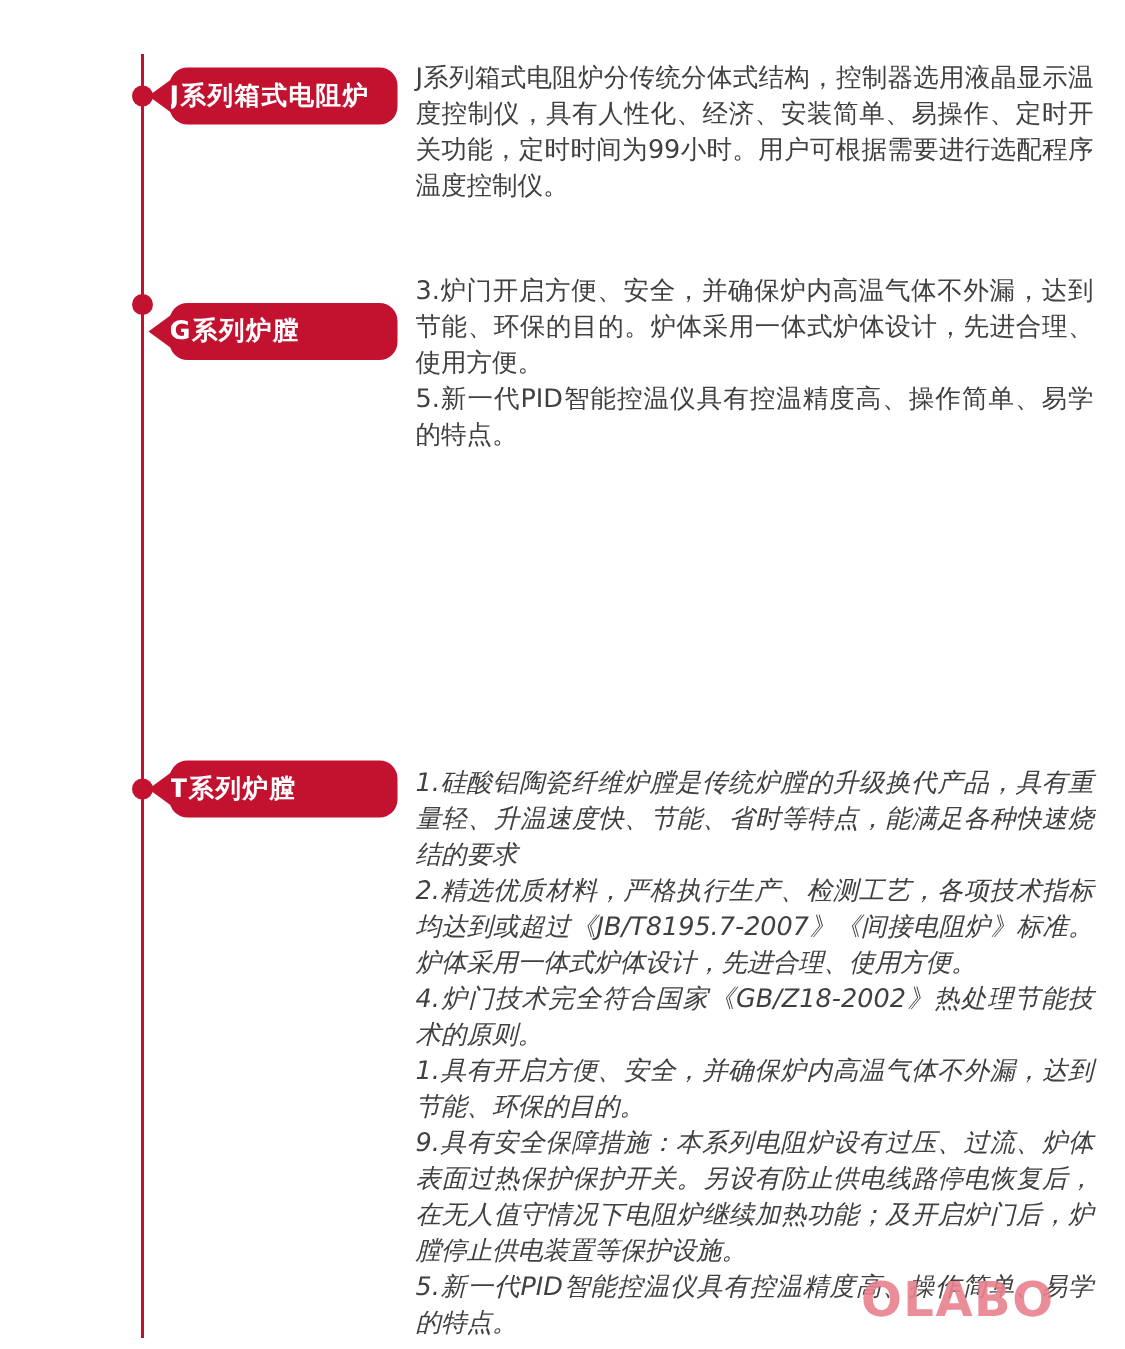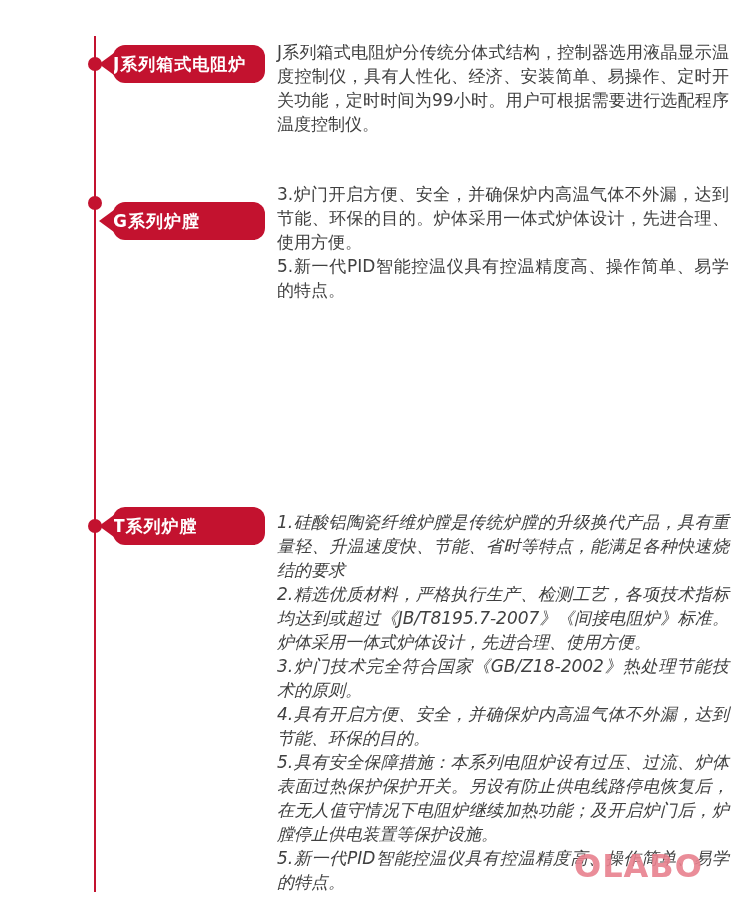--- a/index.html
+++ b/index.html
@@ -115,21 +115,21 @@
   </div>
 
   <div class="text-block t2">
     <p>3.炉门开启方便、安全，并确保炉内高温气体不外漏，达到节能、环保的目的。炉体采用一体式炉体设计，先进合理、使用方便。</p>
     <p>5.新一代PID智能控温仪具有控温精度高、操作简单、易学的特点。</p>
   </div>
 
   <div class="text-block t3">
     <p>1.硅酸铝陶瓷纤维炉膛是传统炉膛的升级换代产品，具有重量轻、升温速度快、节能、省时等特点，能满足各种快速烧结的要求</p>
     <p>2.精选优质材料，严格执行生产、检测工艺，各项技术指标均达到或超过《JB/T8195.7-2007》《间接电阻炉》标准。炉体采用一体式炉体设计，先进合理、使用方便。</p>
-    <p>3.炉门技术完全符合国家《GB/Z18-2002》热处理节能技术的原则。</p>
-    <p>4.具有开启方便、安全，并确保炉内高温气体不外漏，达到节能、环保的目的。</p>
-    <p>5.具有安全保障措施：本系列电阻炉设有过压、过流、炉体表面过热保护保护开关。另设有防止供电线路停电恢复后，在无人值守情况下电阻炉继续加热功能；及开启炉门后，炉膛停止供电装置等保护设施。</p>
+    <p>4.炉门技术完全符合国家《GB/Z18-2002》热处理节能技术的原则。</p>
+    <p>1.具有开启方便、安全，并确保炉内高温气体不外漏，达到节能、环保的目的。</p>
+    <p>9.具有安全保障措施：本系列电阻炉设有过压、过流、炉体表面过热保护保护开关。另设有防止供电线路停电恢复后，在无人值守情况下电阻炉继续加热功能；及开启炉门后，炉膛停止供电装置等保护设施。</p>
     <p>5.新一代PID智能控温仪具有控温精度高、操作简单、易学的特点。</p>
   </div>
 
   <div class="logo">OLABO</div>
 
 </div>
 
 </body></html>

